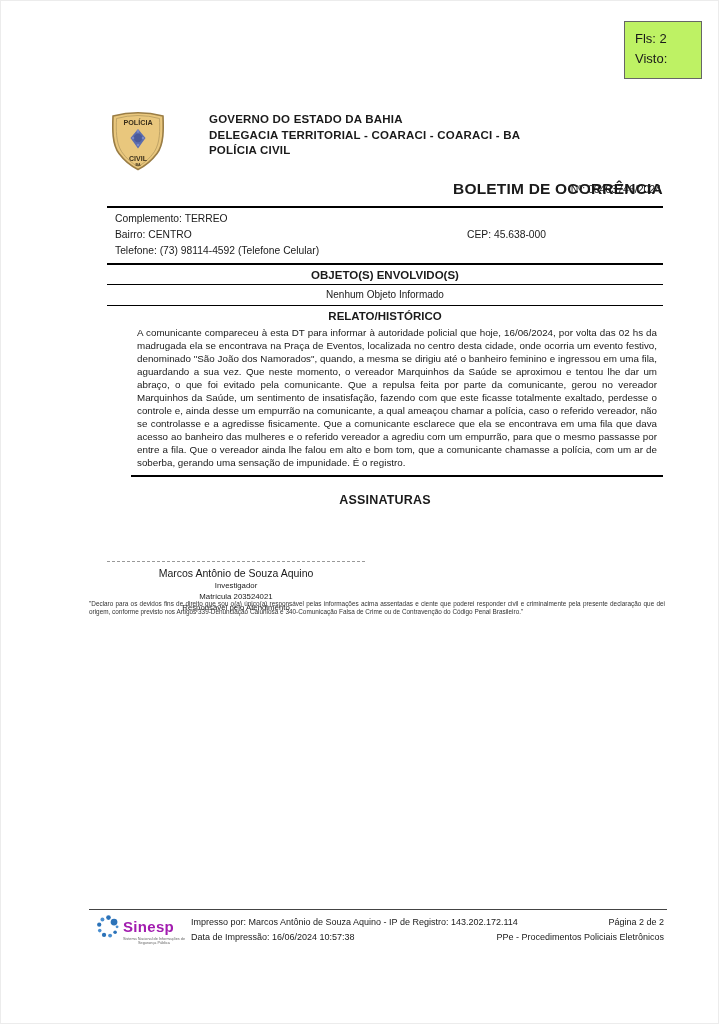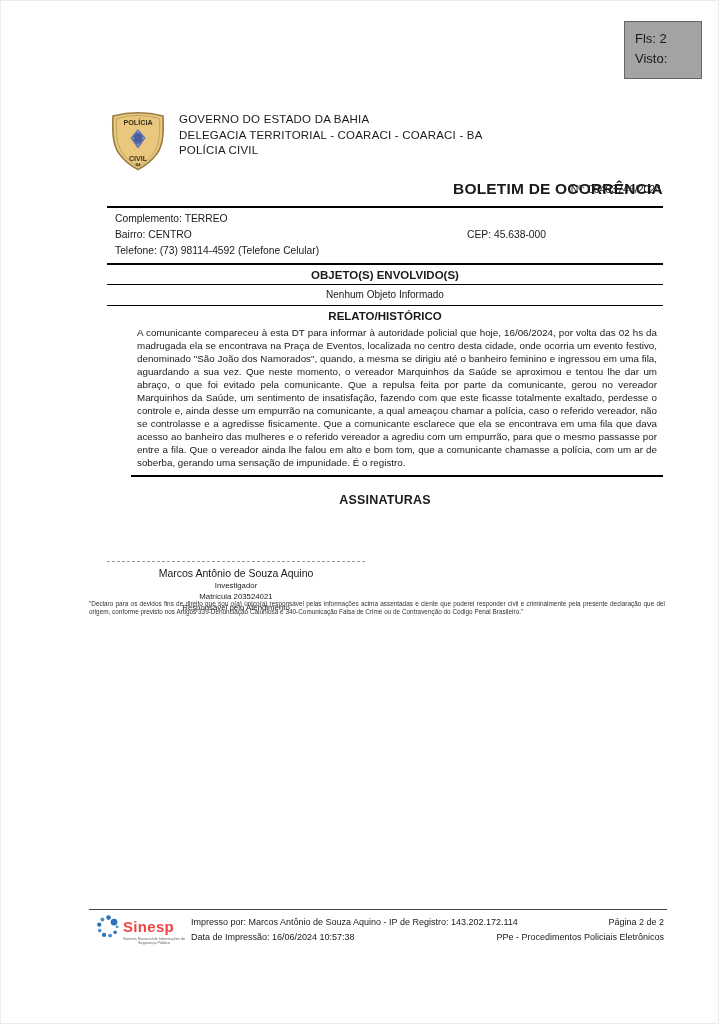--- a/index.html
+++ b/index.html
@@ -7,27 +7,27 @@
   .page {
     position:relative; width:719px; height:1024px; margin:0 auto;
     background:#ffffff; border:1px solid #ececec;
     font-family:"Liberation Sans", sans-serif; color:#1a1a1a;
     overflow:hidden;
   }
   
   .fls-box {
     position:absolute; top:20px; right:16px; width:78px; height:58px;
     border:1px solid #666; padding:7px 0 0 10px;
-    font-size:13px; line-height:20px; background:#a3a3a3;
+    font-size:13px; line-height:20px; background:#bef264;
   }
   
   .header { position:absolute; top:107px; left:106px; display:flex; }
   .badge { width:62px; height:64px; flex:0 0 62px; }
   .header-text { margin-left:10px; padding-top:4px; }
-  .header-text div { font-weight:normal; font-size:11.5px; line-height:15.5px; letter-spacing:.2px; }
+  .header-text div { font-weight:bold; font-size:11.5px; line-height:15.5px; letter-spacing:.2px;margin-left:30px; }
   
   .title-row { position:absolute; top:179px; left:106px; width:556px; height:20px; }
   .title-main {
     position:absolute; left:0; right:0; text-align:right;
     font-weight:bold; font-size:15.5px; letter-spacing:.2px;
   }
   .title-number { position:absolute; right:2px; top:3px; font-size:10.5px;padding-left:48px; }
   
   .doc-table { position:absolute; top:205px; left:106px; width:556px; border-top:2px solid #000; }
   .sec-address { padding:3px 8px 4px 8px; border-bottom:2px solid #000; }
@@ -56,21 +56,21 @@
   .sig-role, .sig-matricula, .sig-funcao { font-size:7.8px; line-height:11px; }
   .disclaimer {
     position:absolute; top:599px; left:88px; width:576px;
     font-size:6.4px; line-height:7.6px; color:#333; text-align:justify;
   }
   
   .footer-rule { position:absolute; top:908px; left:88px; width:578px; border-top:1px solid #444; }
   .footer-logo { position:absolute; top:913px; left:95px; width:92px; }
   .logo-row { display:flex; align-items:center; }
   .sinesp-icon { width:25px; height:25px; }
-  .sinesp-text { font-size:15px; font-weight:bold; color:#ef4444; letter-spacing:.3px; margin-left:2px; }
+  .sinesp-text { font-size:15px; font-weight:bold; color:#a21caf; letter-spacing:.3px; margin-left:2px; }
   .sinesp-tagline { font-size:3.8px; color:#666; text-align:center; margin-top:-2px; padding-left:24px; }
   .footer-left { position:absolute; top:914px; left:190px; font-size:9px; line-height:15px; }
   .footer-right { position:absolute; top:914px; right:54px; font-size:9px; line-height:15px; text-align:right; }
 </style>
 </head>
 <body>
 
 <div class="page">
 
   <div class="fls-box">

